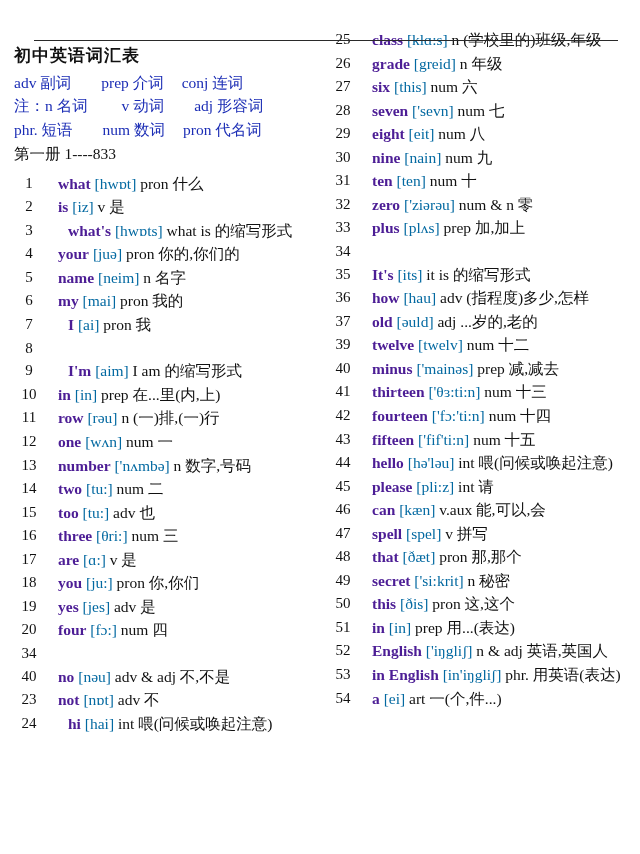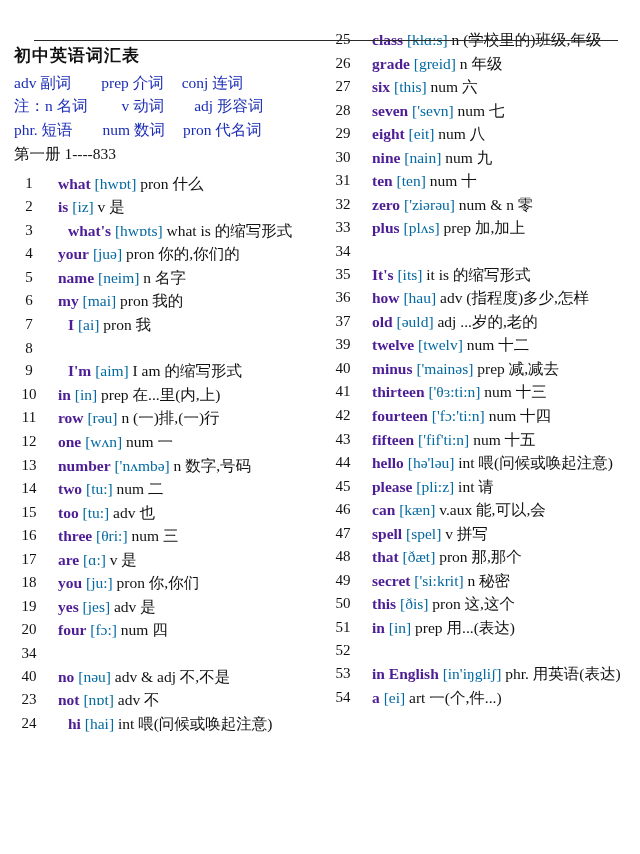--- a/index.html
+++ b/index.html
@@ -316,20 +316,21 @@
           <div class="entry indent-1">
             <span class="num">50</span>
             <span class="body"><span class="word">this</span> <span class="phon">[ðis]</span> <span class="pos">pron</span> <span class="mean">这,这个</span></span>
           </div>
           <div class="entry indent-1">
             <span class="num">51</span>
             <span class="body"><span class="word">in</span> <span class="phon">[in]</span> <span class="pos">prep</span> <span class="mean">用...(表达)</span></span>
           </div>
           <div class="entry indent-1">
             <span class="num">52</span>
+            <span class="body"><span class="word">English</span> <span class="phon">['iŋgliʃ]</span> <span class="pos">n &amp; adj</span> <span class="mean">英语,英国人</span></span>
           </div>
           <div class="entry indent-1">
             <span class="num">53</span>
             <span class="body"><span class="word">in English</span> <span class="phon">[in'iŋgliʃ]</span> <span class="pos">phr.</span> <span class="mean">用英语(表达)</span></span>
           </div>
           <div class="entry indent-1">
             <span class="num">54</span>
             <span class="body"><span class="word">a</span> <span class="phon">[ei]</span> <span class="pos">art</span> <span class="mean">一(个,件...)</span></span>
           </div>
         </div>

